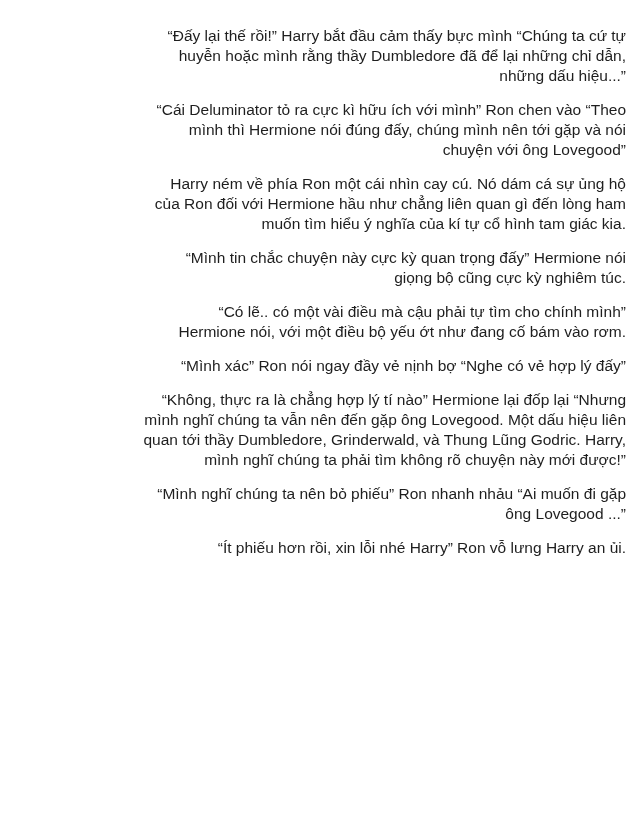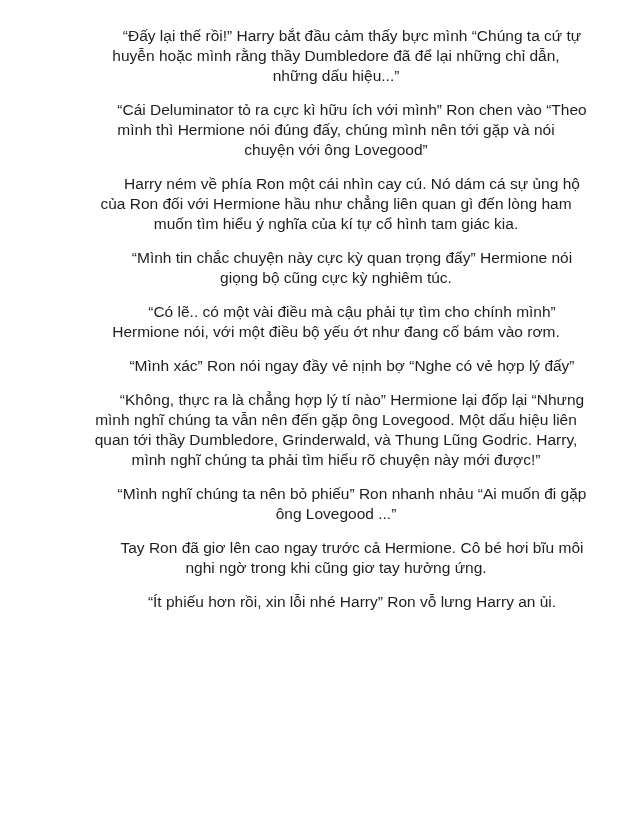--- a/index.html
+++ b/index.html
@@ -17,21 +17,21 @@
     overflow: hidden;
     font-family: "Liberation Sans", "DejaVu Sans", sans-serif;
     font-size: 15.5px;
     line-height: 20px;
     color: #1e1e1e;
   }
   .para {
     margin: 0 0 14px 0;
     text-indent: 32px;
     white-space: pre-line;
-    text-align: center;
+    text-align: right;
     letter-spacing: 0;
   }
 </style>
 </head>
 <body>
 
 <div class="page">
   <p class="para">“Đấy lại thế rồi!” Harry bắt đầu cảm thấy bực mình “Chúng ta cứ tự
 huyễn hoặc mình rằng thầy Dumbledore đã để lại những chỉ dẫn,
 những dấu hiệu...”</p>
@@ -42,19 +42,17 @@
 của Ron đối với Hermione hầu như chẳng liên quan gì đến lòng ham
 muốn tìm hiểu ý nghĩa của kí tự cổ hình tam giác kia.</p>
   <p class="para">“Mình tin chắc chuyện này cực kỳ quan trọng đấy” Hermione nói
 giọng bộ cũng cực kỳ nghiêm túc.</p>
   <p class="para">“Có lẽ.. có một vài điều mà cậu phải tự tìm cho chính mình”
 Hermione nói, với một điều bộ yếu ớt như đang cố bám vào rơm.</p>
   <p class="para">“Mình xác” Ron nói ngay đầy vẻ nịnh bợ “Nghe có vẻ hợp lý đấy”</p>
   <p class="para">“Không, thực ra là chẳng hợp lý tí nào” Hermione lại đốp lại “Nhưng
 mình nghĩ chúng ta vẫn nên đến gặp ông Lovegood. Một dấu hiệu liên
 quan tới thầy Dumbledore, Grinderwald, và Thung Lũng Godric. Harry,
-mình nghĩ chúng ta phải tìm hiểu rõ chuyện này mới được!”</p>
+mình nghĩ chúng ta phải tìm không rõ chuyện này mới được!”</p>
   <p class="para">“Mình nghĩ chúng ta nên bỏ phiếu” Ron nhanh nhảu “Ai muốn đi gặp
 ông Lovegood ...”</p>
-  <p class="para">Tay Ron đã giơ lên cao ngay trước cả Hermione. Cô bé hơi bĩu môi
-nghi ngờ trong khi cũng giơ tay hưởng ứng.</p>
   <p class="para">“Ít phiếu hơn rồi, xin lỗi nhé Harry” Ron vỗ lưng Harry an ủi.</p>
 </div>
 
 </body></html>

